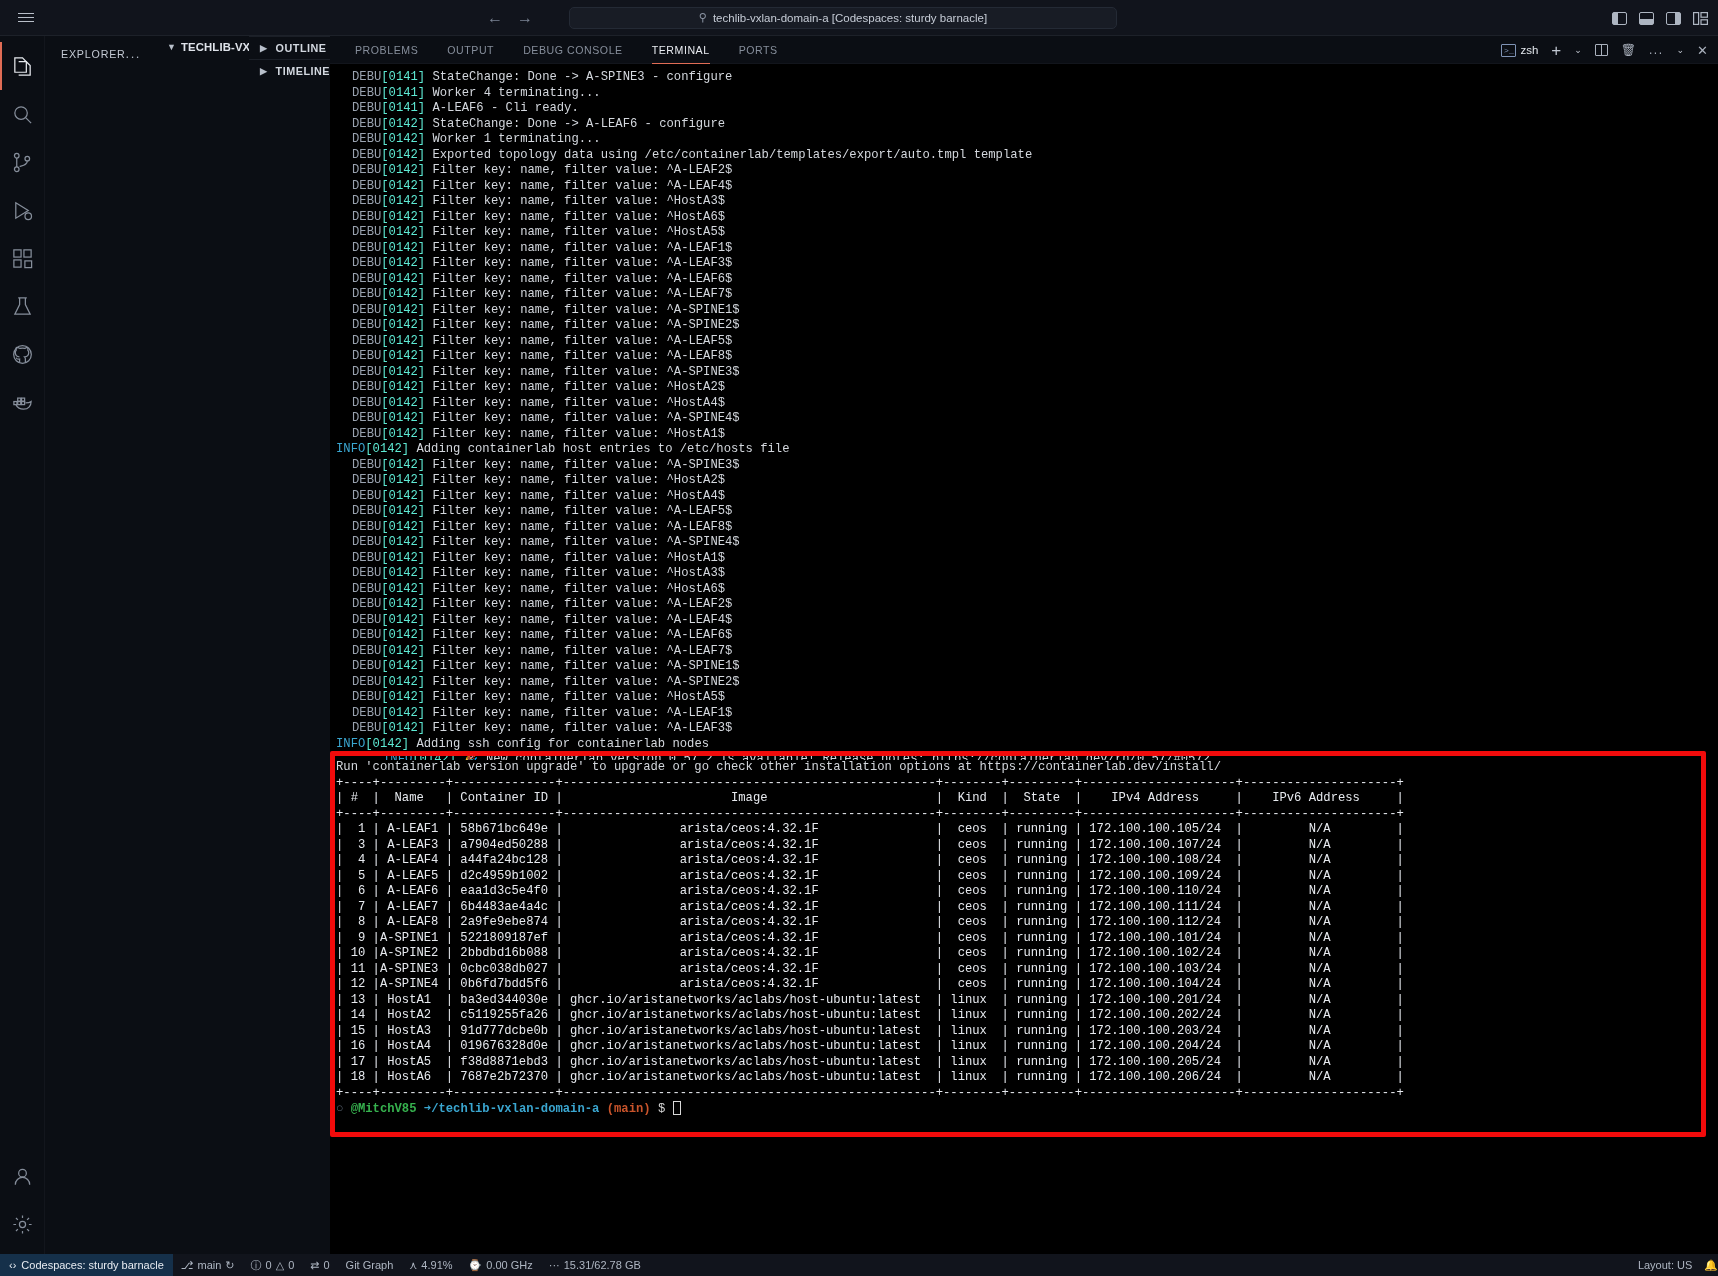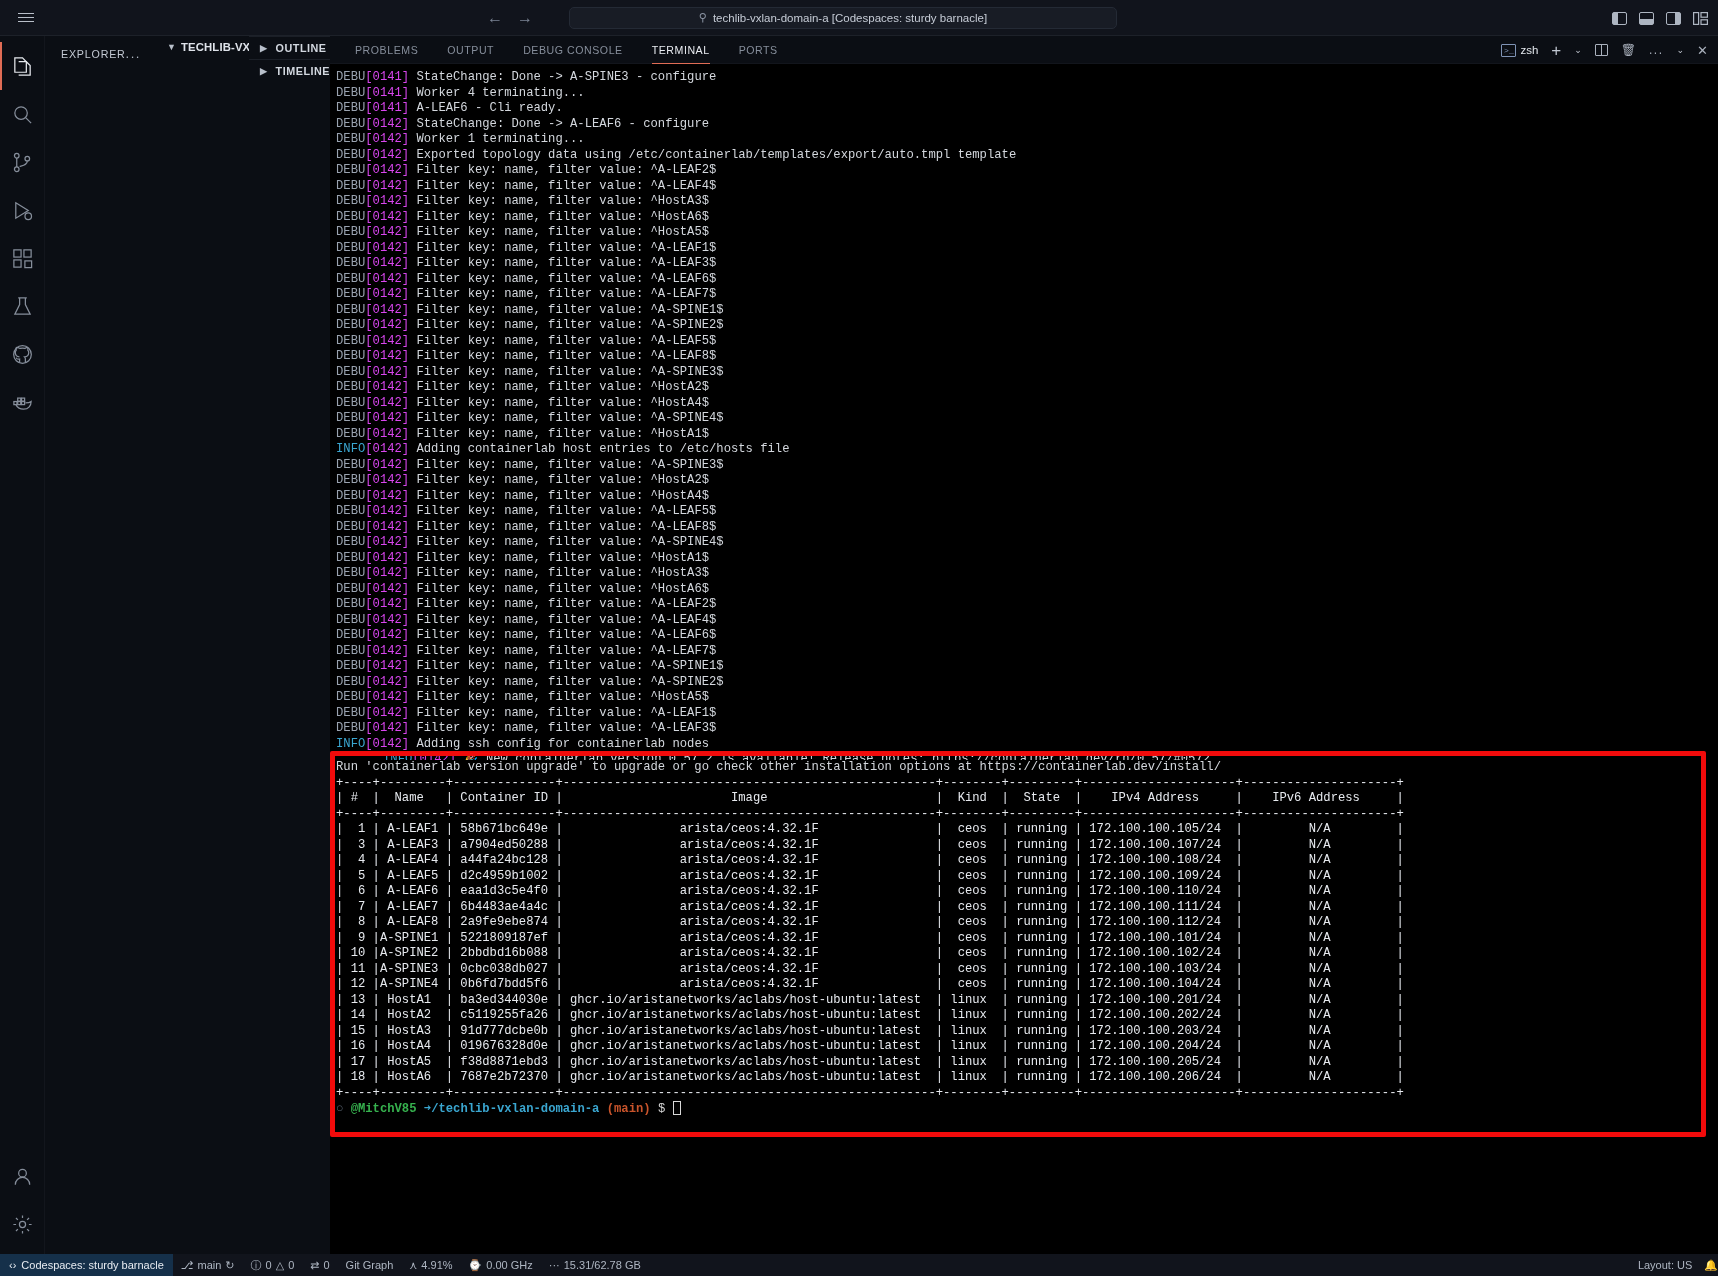--- a/index.html
+++ b/index.html
@@ -92,23 +92,23 @@
   .trash{ font-size:12px; color:#aab1bd;}
   .dots3{ letter-spacing:1.5px; font-size:12px;}
   .xic{ font-size:13px; }
 
   
   .term{ flex:1; position:relative; overflow:hidden; background:#000; padding:6px 0 0 6px;}
   .tline{
     font-family:"Liberation Mono","DejaVu Sans Mono",monospace;
     font-size:12.2px; line-height:15.5px; white-space:pre; color:#d4d8de;
   }
-  .lv-debu{ color:#9aa3b0; }
+  .lv-debu{ color:#9aa3b0;margin-left:16px; }
   .lv-info{ color:#3aa6d0; }
-  .lv-num { color:#d946ef; }
+  .lv-num { color:#5eead4; }
   .lv-warn{ color:#cf6b5a; }
   .tbl{ color:#e7eaef; }
 
   
   .redbox{
     position:absolute; border:5px solid #f20b0b; border-radius:2px; pointer-events:none; z-index:20;
   }
 
   .prompt{ font-family:"Liberation Mono","DejaVu Sans Mono",monospace; font-size:12.2px; white-space:pre;}
   .p-circ{ color:#5b6775; }

